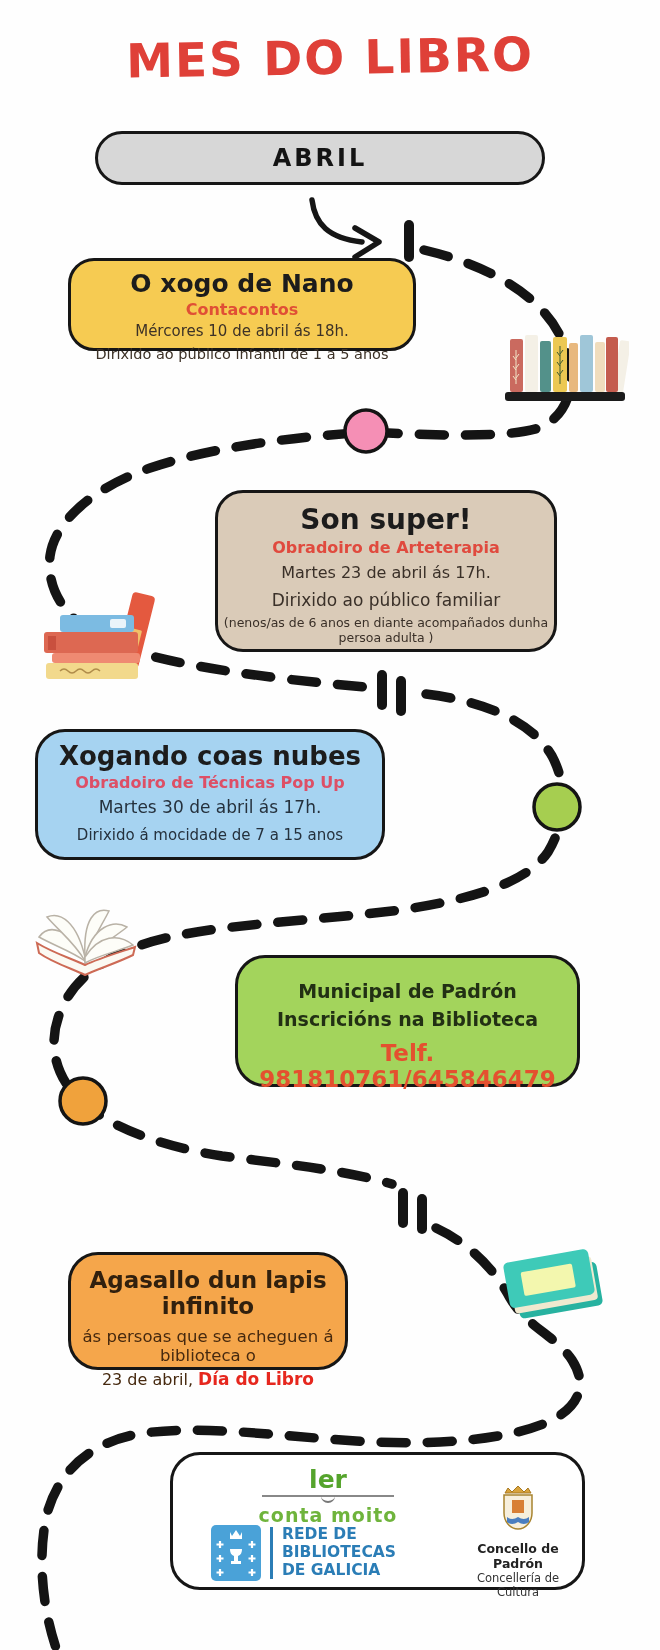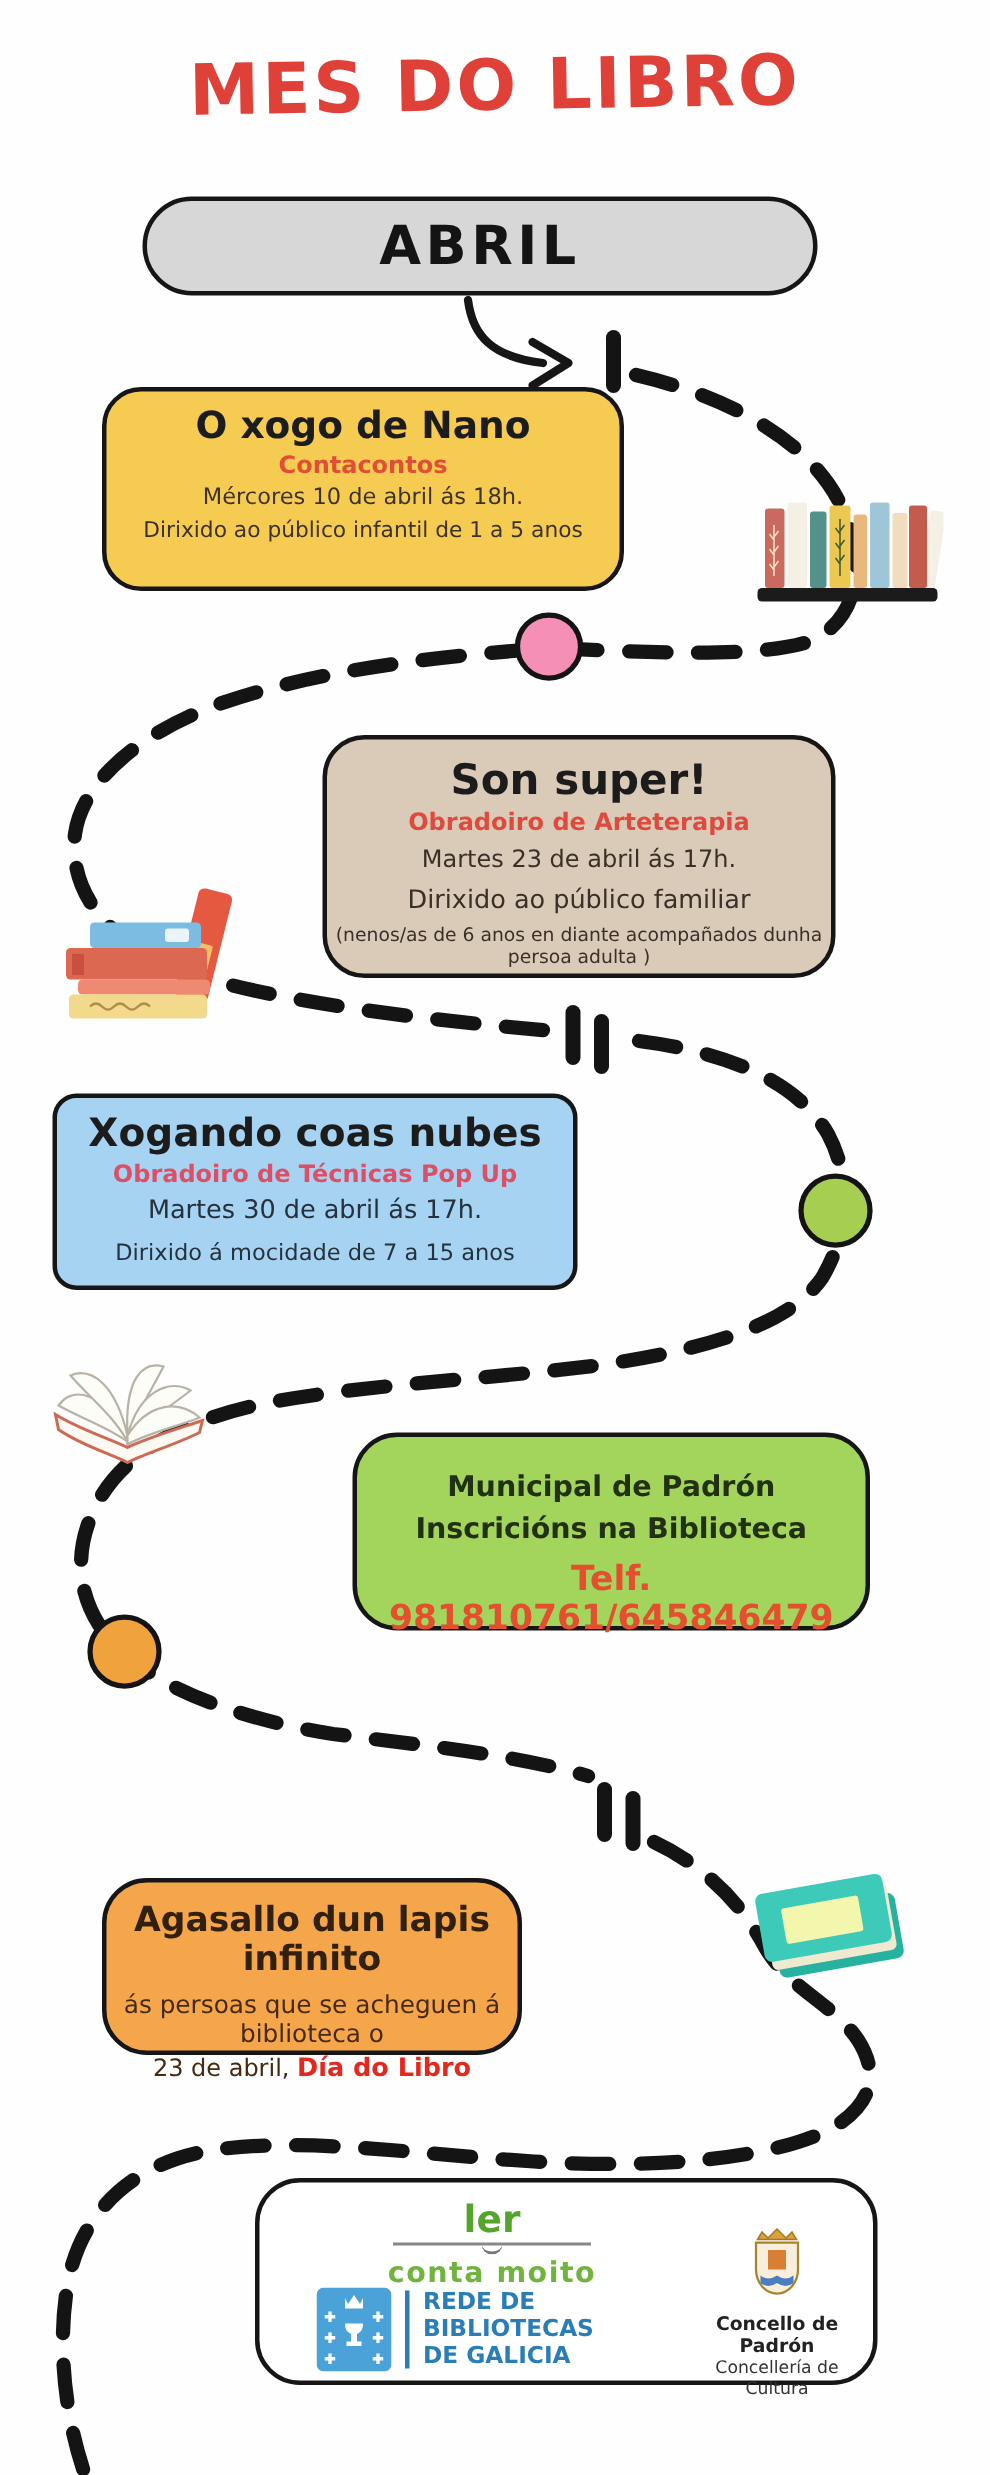--- a/index.html
+++ b/index.html
@@ -10,34 +10,34 @@
   }
   .route{position:absolute;left:0;top:0;width:660px;height:1650px;z-index:1;}
   .illus{position:absolute;z-index:2;}
 
   .poster-title{
     position:absolute;top:30px;left:0;width:100%;text-align:center;z-index:3;
     font-size:47px;font-weight:700;letter-spacing:2px;color:#df4038;
     transform:rotate(-1deg);
   }
   .month-banner{
-    position:absolute;left:95px;top:131px;width:450px;height:66px;z-index:3;
+    position:absolute;left:95px;top:131px;width:450px;height:54px;z-index:3;
     background:#d7d7d7;border:3.5px solid #161616;border-radius:34px;
     display:flex;align-items:center;justify-content:center;
-    font-size:36px;font-weight:600;letter-spacing:3px;color:#141414;
+    font-size:24px;font-weight:600;letter-spacing:3px;color:#141414;
     box-sizing:border-box;
   }
 
   .card{
     position:absolute;z-index:3;border:3.5px solid #161616;border-radius:28px;
     box-sizing:border-box;text-align:center;
   }
-  .card-yellow{left:68px;top:258px;width:348px;height:136px;background:#f6cb52;border-radius:26px;padding-top:9px;}
+  .card-yellow{left:68px;top:258px;width:348px;height:93px;background:#f6cb52;border-radius:26px;padding-top:9px;}
   .card-tan{left:215px;top:490px;width:342px;height:162px;background:#dacbb8;padding-top:12px;}
-  .card-blue{left:35px;top:729px;width:350px;height:131px;background:#a6d3f1;border-radius:16px;padding-top:10px;}
+  .card-blue{left:35px;top:729px;width:350px;height:131px;background:#a6d3f1;border-radius:30px;padding-top:10px;}
   .card-green{left:235px;top:955px;width:345px;height:132px;background:#a3d45c;border-radius:30px;padding-top:20px;}
   .card-orange{left:68px;top:1252px;width:280px;height:118px;background:#f5a64b;border-radius:30px;padding-top:12px;}
   .card-footer{left:170px;top:1452px;width:415px;height:138px;background:#ffffff;border-radius:30px;}
 
   .event-title{font-size:25px;font-weight:600;color:#1c1c1c;line-height:1.1;}
   .card-tan .event-title{font-size:28px;}
   .card-blue .event-title{font-size:26px;}
   .event-sub{font-size:16px;font-weight:700;margin-top:2px;}
   .accent1{color:#e04f35;}
   .accent2{color:#e04a3e;}

